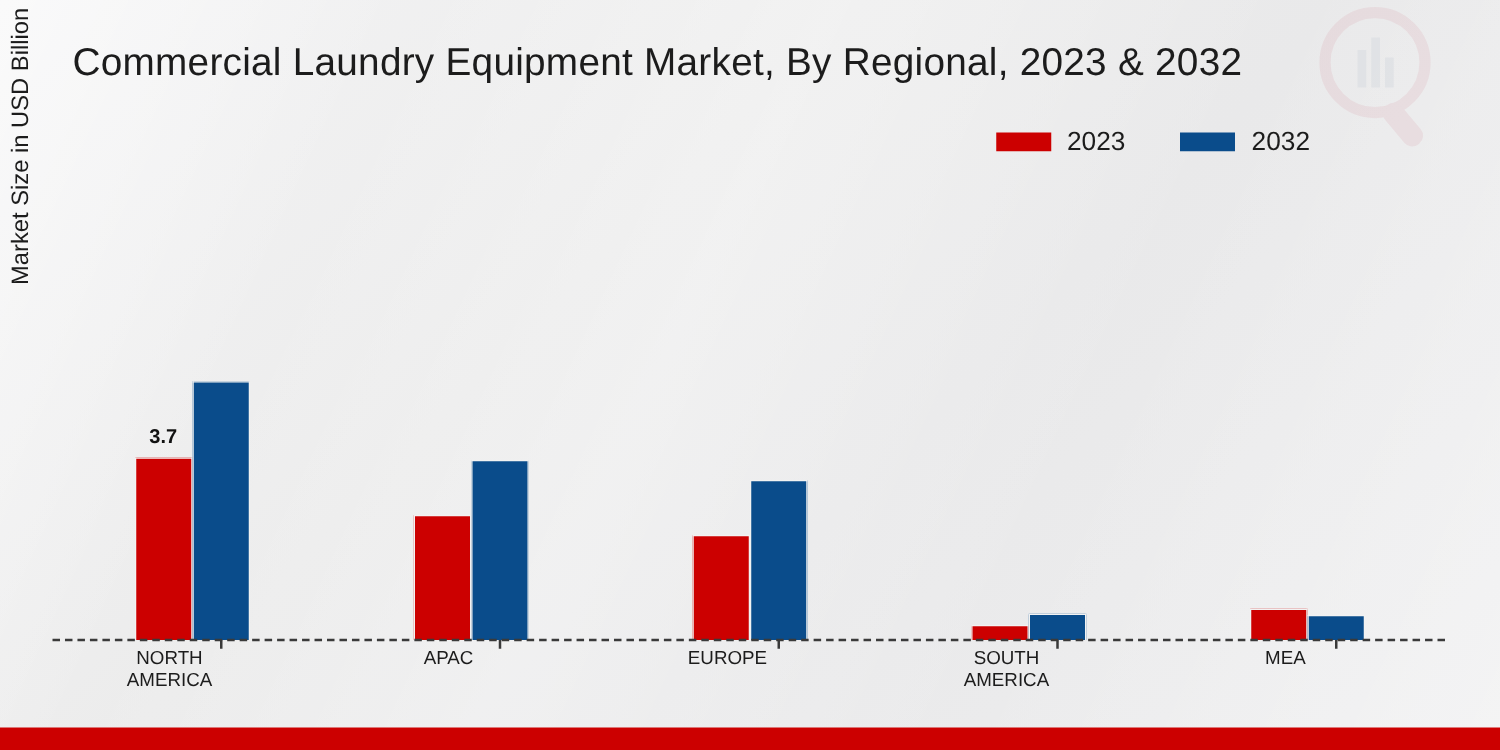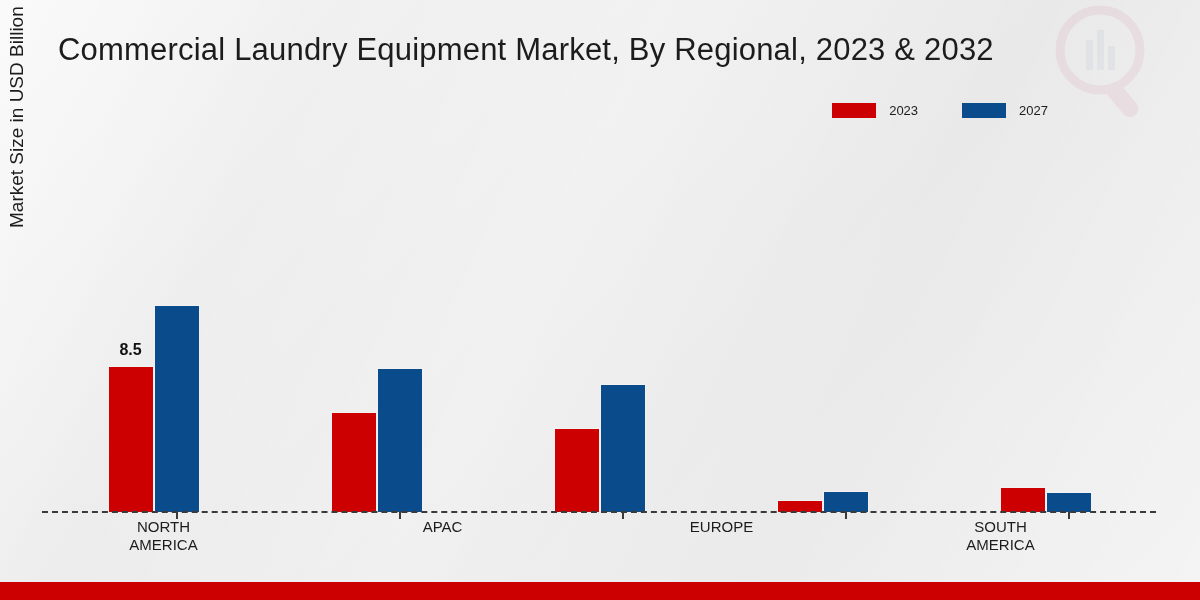--- a/index.html
+++ b/index.html
@@ -70,21 +70,21 @@
     display: flex;
     align-items: center;
     gap: 13px;
   }
   .legend-swatch {
     width: 44px;
     height: 15px;
     display: block;
   }
   .legend-label {
-    font-size: 13px;
+    font-size: 21px;
     color: #1c1c1c;
     line-height: 1;
   }
 
   .ylabel {
     position: absolute;
     left: 6px;
     top: 200px;
     width: 330px;
     transform: rotate(-90deg);
@@ -195,31 +195,31 @@
 
   <div class="title">Commercial Laundry Equipment Market, By Regional, 2023 &amp; 2032</div>
 
   <div class="legend">
     <div class="legend-item">
       <span class="legend-swatch" style="background:#cc0000"></span>
       <span class="legend-label">2023</span>
     </div>
     <div class="legend-item">
       <span class="legend-swatch" style="background:#0a4c8b"></span>
-      <span class="legend-label">2027</span>
+      <span class="legend-label">2032</span>
     </div>
   </div>
 
   <div class="ylabel">Market Size in USD Billion</div>
 
   <div class="groups">
 
     <div class="group">
       <div class="bar" style="background:#cc0000;height:146px">
-        <span class="bar-value">8.5</span>
+        <span class="bar-value">3.7</span>
       </div>
       <div class="bar" style="background:#0a4c8b;height:207px">
         <span class="tick"></span>
       </div>
     </div>
 
     <div class="group">
       <div class="bar" style="background:#cc0000;height:100px"></div>
       <div class="bar" style="background:#0a4c8b;height:144px">
         <span class="tick"></span>
@@ -249,16 +249,17 @@
 
   </div>
 
   <div class="axis-line"></div>
 
   <div class="xlabels">
     <div class="xlabel">NORTH<br>AMERICA</div>
     <div class="xlabel">APAC</div>
     <div class="xlabel">EUROPE</div>
     <div class="xlabel">SOUTH<br>AMERICA</div>
+    <div class="xlabel">MEA</div>
   </div>
 
   <div class="footer-bar"></div>
 </div>
 
 </body></html>

